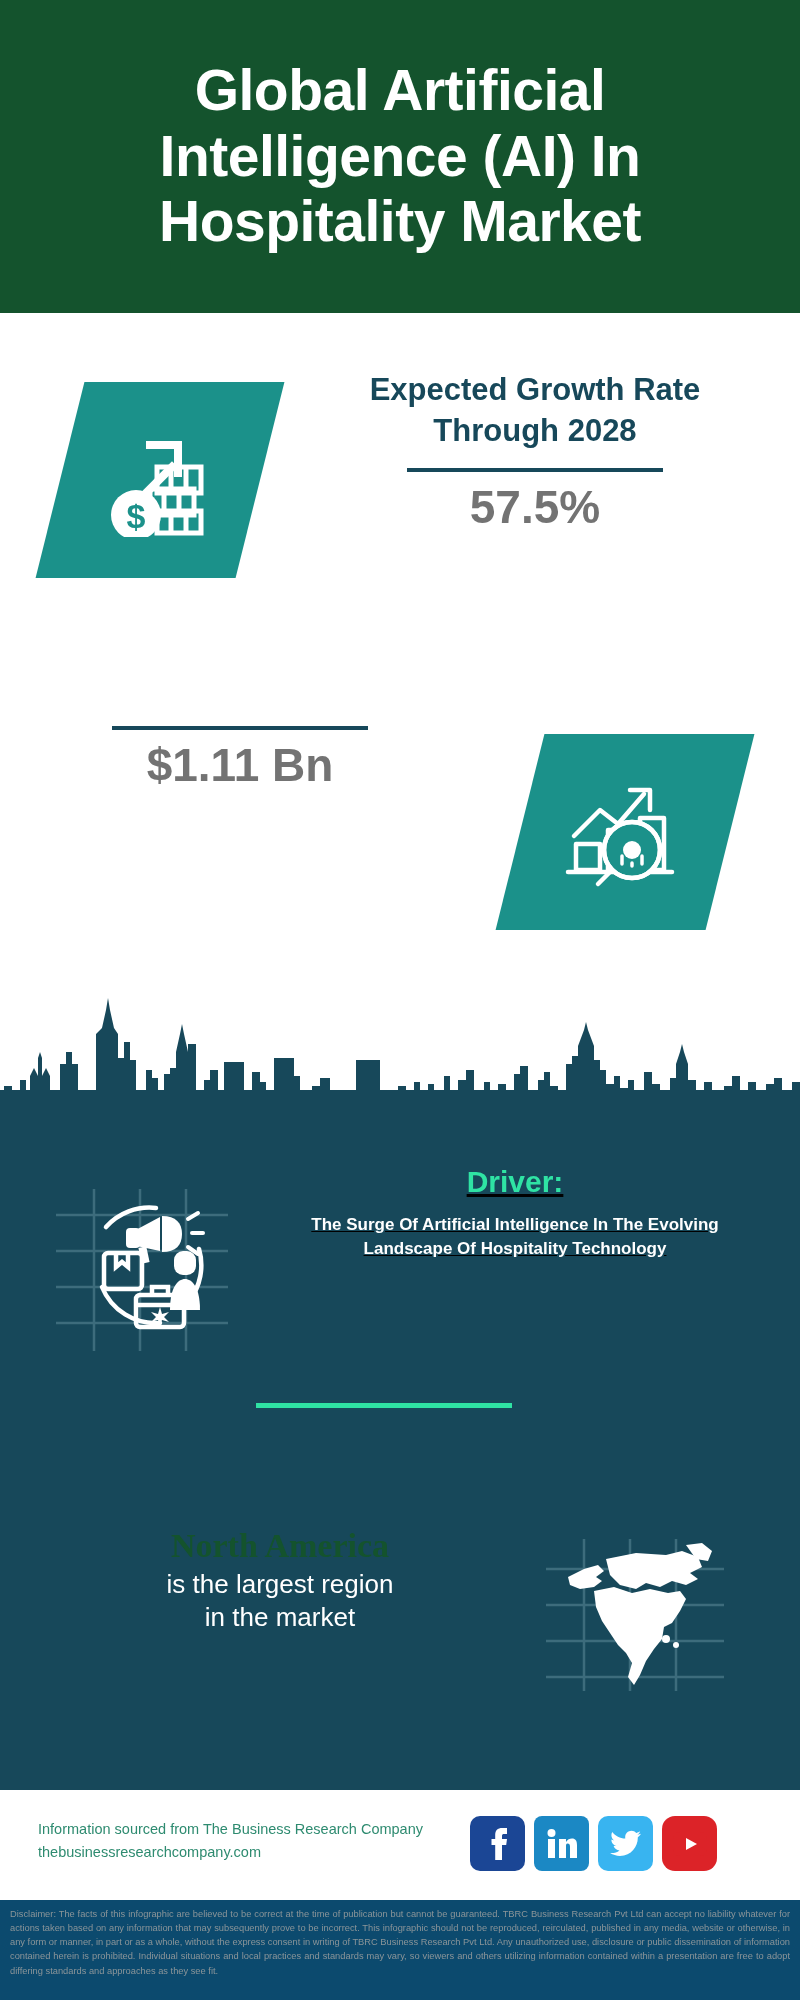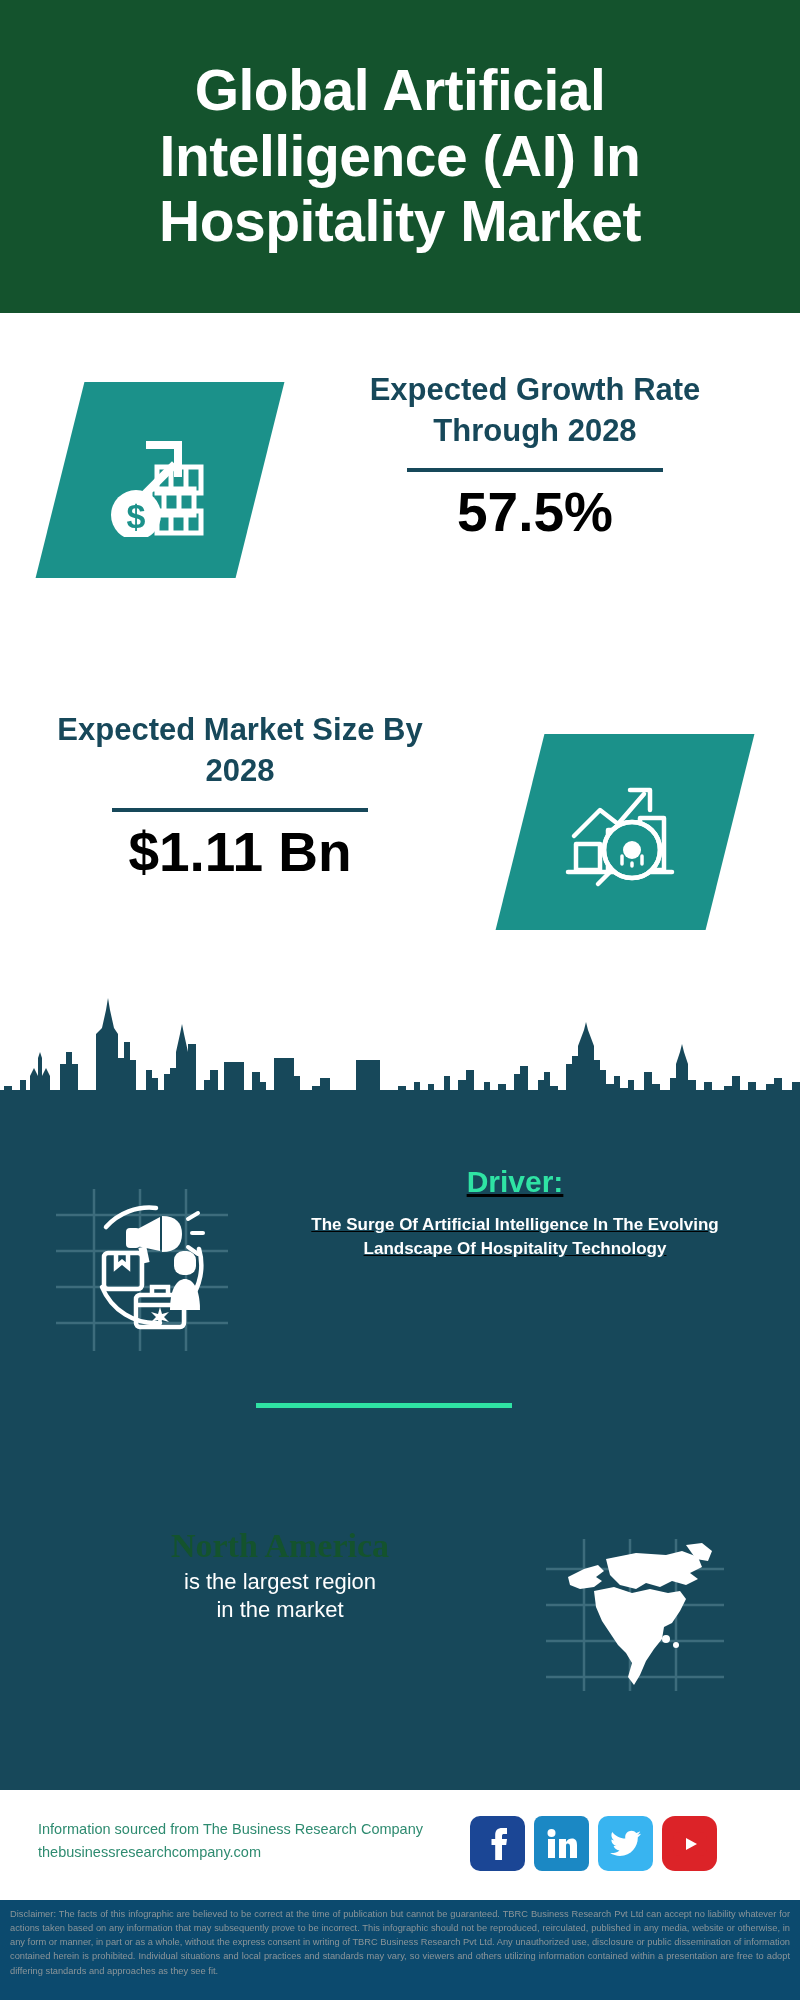--- a/index.html
+++ b/index.html
@@ -82,22 +82,22 @@
     font-weight: bold;
     line-height: 1.32;
   }
   .divider-dark {
     width: 256px;
     height: 4px;
     background: #17485a;
     margin: 16px auto 10px auto;
   }
   .stat-value {
-    color: #000000;
-    font-size: 55px;
+    color: #737373;
+    font-size: 46px;
     font-weight: bold;
     line-height: 1.1;
   }
 
   
   .stat2 {
     position: absolute;
     left: 0; top: 710px;
     width: 800px;
     height: 260px;
@@ -182,21 +182,21 @@
   }
   .region-name {
     color: #14532d;
     font-size: 34px;
     font-weight: bold;
     line-height: 1.25;
     font-family: Liberation Serif, serif;
   }
   .region-sub {
     color: #ffffff;
-    font-size: 22px;
+    font-size: 26px;
     font-weight: normal;
     line-height: 1.28;
   }
   .map-wrap {
     position: absolute;
     left: 540px; top: 10px;
     width: 190px; height: 160px;
   }
 
   
@@ -297,21 +297,20 @@
     </div>
     <div class="stat1-text">
       <div class="stat-label">Expected Growth Rate Through 2028</div>
       <div class="divider-dark"></div>
       <div class="stat-value">57.5%</div>
     </div>
   </div>
 
   <div class="stat2">
     <div class="stat2-text">
-      <div class="stat-label">Expected Market Size By 2028</div>
       <div class="divider-dark"></div>
       <div class="stat-value">$1.11 Bn</div>
     </div>
     <div class="para-badge para-right">
       <span class="glyph">
         <svg width="130" height="120" viewBox="0 0 130 120" fill="none" stroke="#ffffff" stroke-width="4.5" stroke-linejoin="round" stroke-linecap="round">
 
           <polyline points="14,66 40,40 58,54 84,24" fill="none"></polyline>
           <polyline points="70,20 90,20 90,40" fill="none"></polyline>
 

